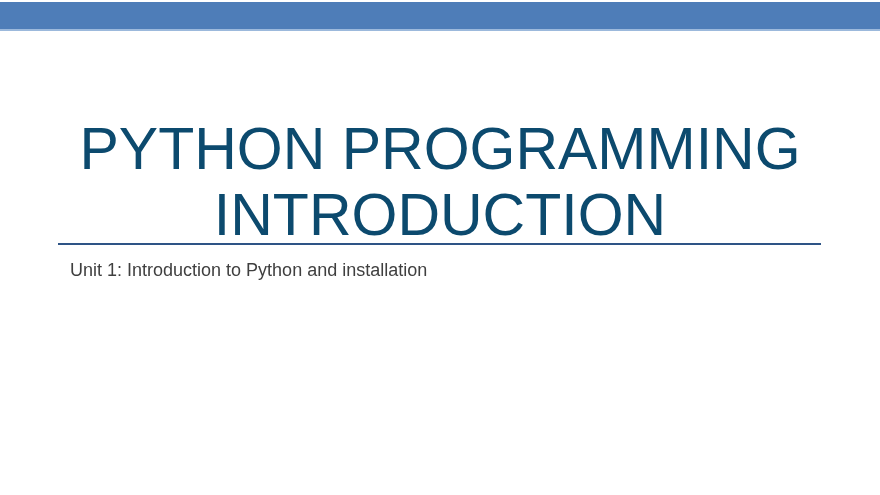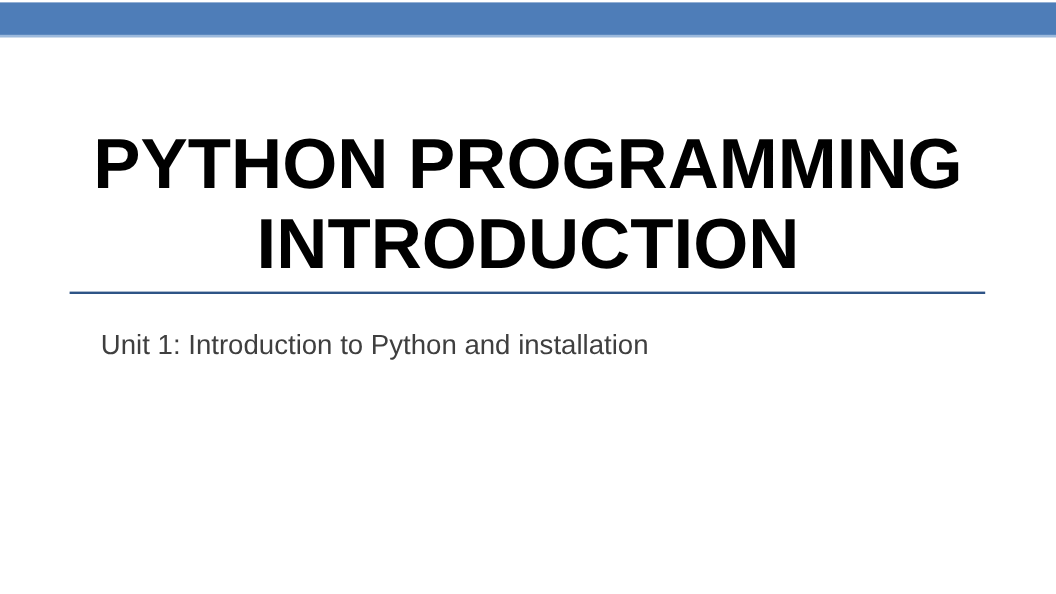--- a/index.html
+++ b/index.html
@@ -36,27 +36,27 @@
   
   .title-block {
     position: absolute;
     left: 58px;
     top: 100px;
     width: 764px;
     text-align: center;
   }
 
   .slide-title {
-    margin: 4px;
+    margin: 16px;
     font-family: "Liberation Sans", sans-serif;
     font-size: 59px;
-    font-weight: 700;
+    font-weight: 400;
     line-height: 1.12;
     letter-spacing: 0px;
-    color: #000000;
+    color: #0c4a6e;
     text-transform: uppercase;
     white-space: pre-line;
   }
 
   
   .divider {
     position: absolute;
     left: 58px;
     top: 243px;
     width: 763px;
@@ -67,23 +67,23 @@
   
   .subtitle-block {
     position: absolute;
     left: 68px;
     top: 257px;
     width: 754px;
     text-align: left;
   }
 
   .slide-subtitle {
-    margin: 16px;
+    margin: 2px;
     font-family: "Liberation Sans", sans-serif;
-    font-size: 23px;
+    font-size: 18px;
     font-weight: 400;
     line-height: 1.25;
     color: #3F3F3F;
   }
 
   
   .content-body {
     position: absolute;
     left: 58px;
     top: 300px;

